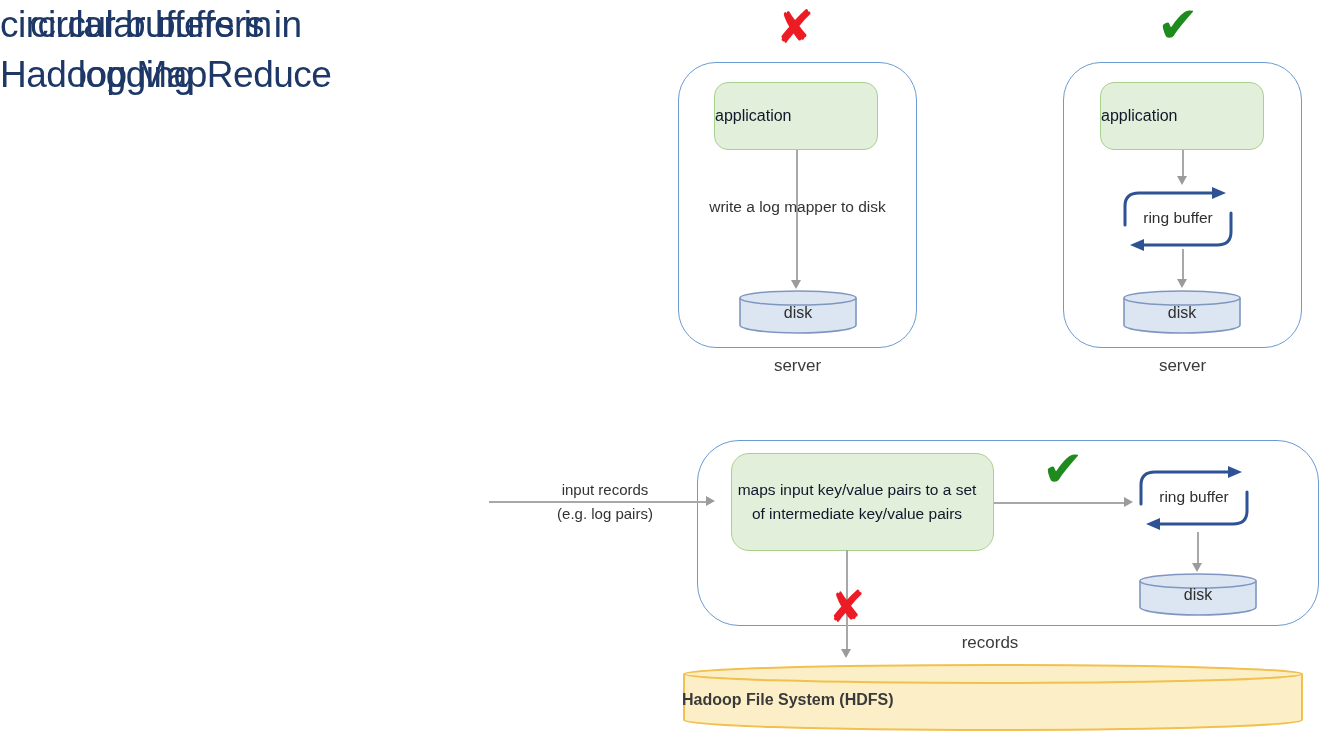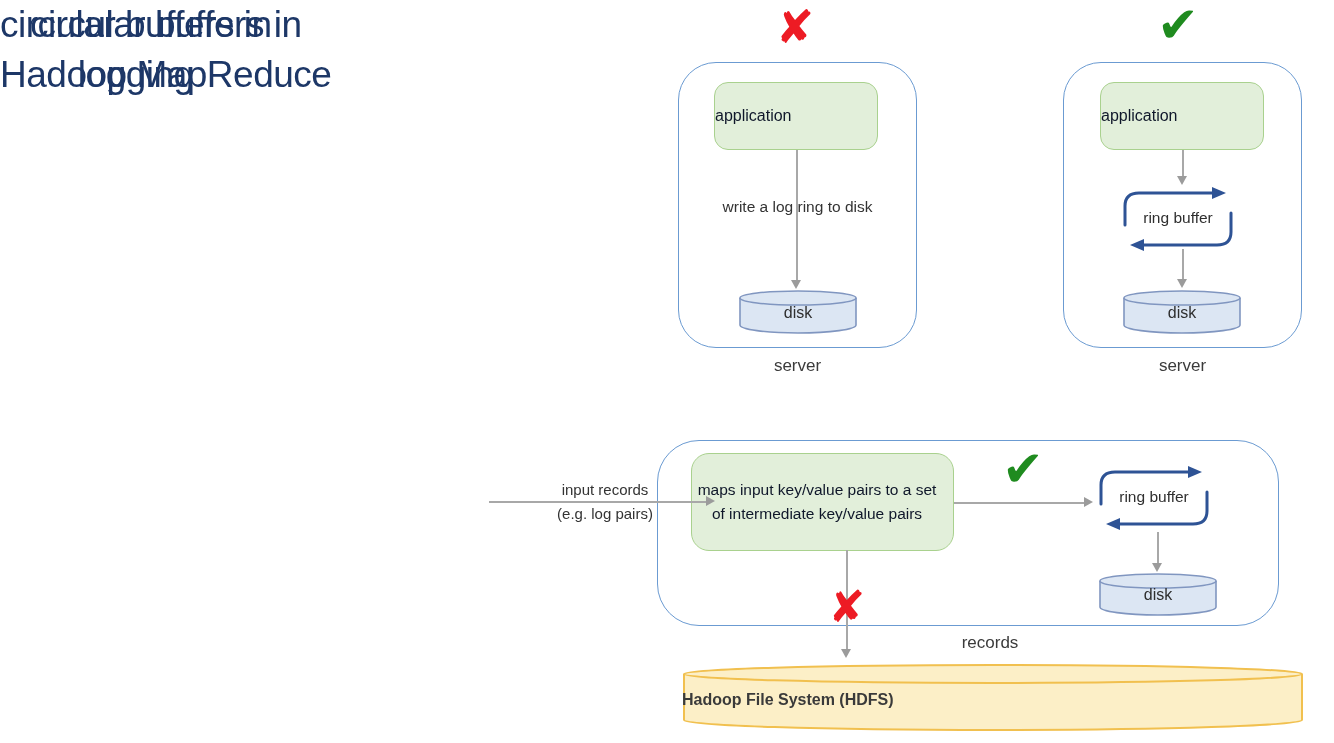--- a/index.html
+++ b/index.html
@@ -55,21 +55,21 @@
   <div class="abs cross" style="left:768px;top:4px;width:54px;font-size:46px;">✘</div>
   <div class="abs check" style="left:1150px;top:0px;width:56px;font-size:50px;">✔</div>
 
   <div class="abs frame" style="left:678px;top:62px;width:239px;height:286px;">
     <div class="abs greenbox" style="left:35px;top:19px;width:164px;height:68px;">
       <span>application</span>
     </div>
     <div class="abs vline" style="left:117px;top:87px;height:132px;"></div>
     <div class="abs arr-down" style="left:112px;top:217px;"></div>
     <div class="abs note" style="left:0;top:132px;width:100%;">
-      <div>write a log ring to disk</div>
+      <div>write a log mapper to disk</div>
     </div>
     <div class="abs" style="left:59px;top:226px;width:120px;height:46px;">
       <svg width="120" height="46" viewBox="0 0 120 46">
         <path d="M 2 9 L 2 36 A 58 8 0 0 0 118 36 L 118 9" fill="#dce6f3" stroke="#8096c0" stroke-width="1.6"></path>
         <ellipse cx="60" cy="9" rx="58" ry="7" fill="#dce6f3" stroke="#8096c0" stroke-width="1.6"></ellipse>
       </svg>
       <div class="shape-label" style="top:15px;">disk</div>
     </div>
   </div>
   <div class="abs caption" style="left:678px;top:356px;width:239px;">server</div>
@@ -94,21 +94,21 @@
     <div class="abs" style="left:58px;top:226px;width:120px;height:46px;">
       <svg width="120" height="46" viewBox="0 0 120 46">
         <path d="M 2 9 L 2 36 A 58 8 0 0 0 118 36 L 118 9" fill="#dce6f3" stroke="#8096c0" stroke-width="1.6"></path>
         <ellipse cx="60" cy="9" rx="58" ry="7" fill="#dce6f3" stroke="#8096c0" stroke-width="1.6"></ellipse>
       </svg>
       <div class="shape-label" style="top:15px;">disk</div>
     </div>
   </div>
   <div class="abs caption" style="left:1063px;top:356px;width:239px;">server</div>
 
-  <div class="abs frame" style="left:657px;top:440px;width:622px;height:186px;border-radius:42px;">
+  <div class="abs frame" style="left:697px;top:440px;width:622px;height:186px;border-radius:42px;">
     <div class="abs greenbox" style="left:33px;top:12px;width:263px;height:98px;border-radius:18px;">
       <div class="inner">maps input key/value pairs to a set of intermediate key/value pairs</div>
     </div>
     <div class="abs hline" style="left:296px;top:61px;width:130px;"></div>
     <div class="abs arr-right" style="left:426px;top:56px;"></div>
     <div class="abs check" style="left:335px;top:3px;width:60px;font-size:50px;">✔</div>
     <div class="abs" style="left:437px;top:25px;width:118px;height:64px;">
       <svg width="118" height="64" viewBox="0 0 118 64">
         <path d="M 6 38 L 6 19 Q 6 6 20 6 L 93 6" fill="none" stroke="#2e5395" stroke-width="3" stroke-linecap="round"></path>
         <polygon points="93,0 93,12 107,6" fill="#2e5395"></polygon>

